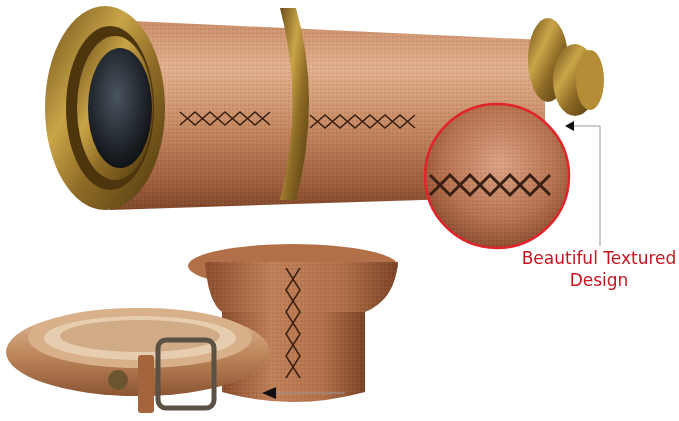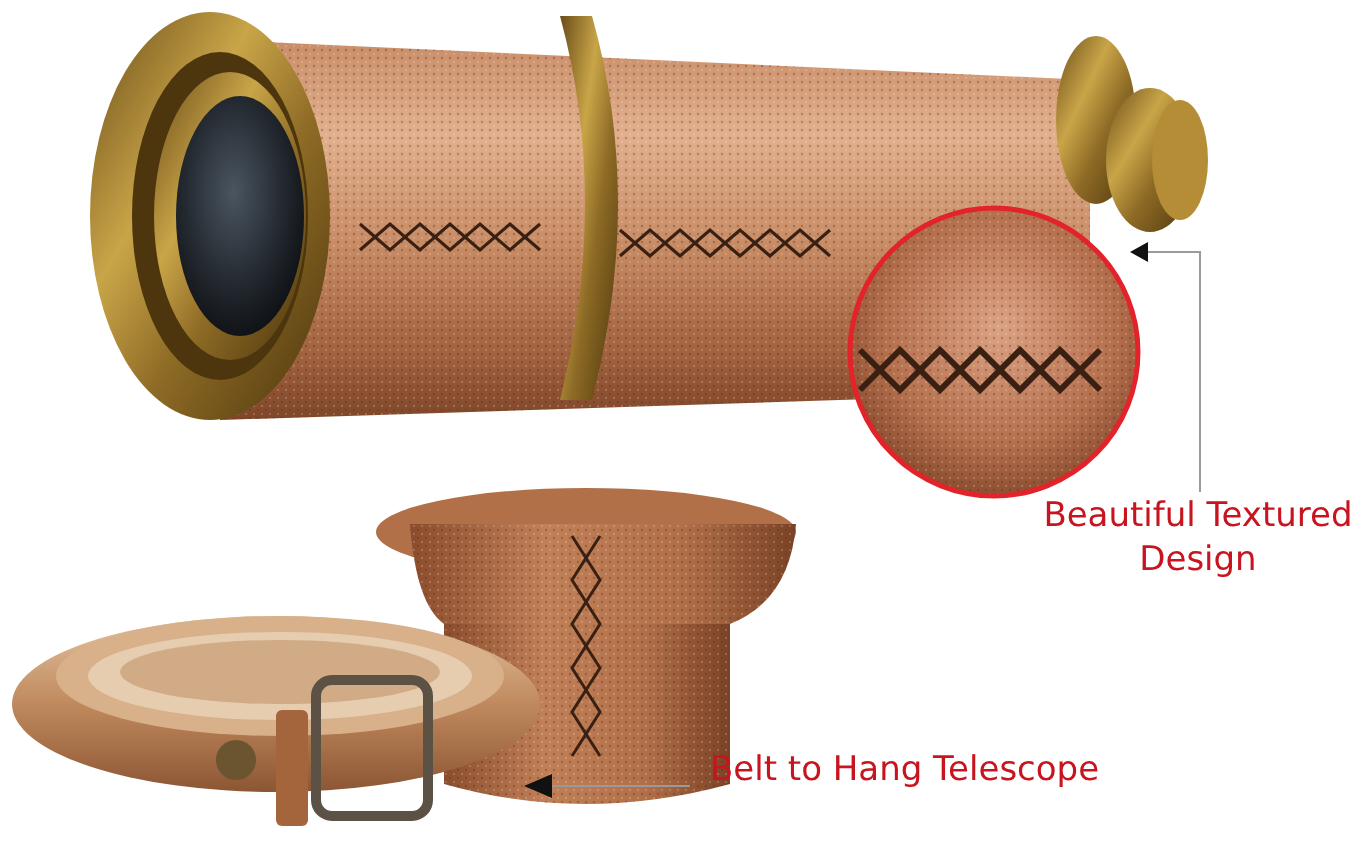--- a/index.html
+++ b/index.html
@@ -127,14 +127,13 @@
       <line x1="276" y1="393" x2="345" y2="393" stroke="#9a9a9a" stroke-width="1"></line>
       <polygon points="262,393 276,387 276,399" fill="#111"></polygon>
     </g>
   </svg>
 
   <div id="detail-label" class="callout-text">
     <div>Beautiful Textured</div>
     <div>Design</div>
   </div>
 
-  <div id="belt-label" class="callout-text">Belt to Hang Telescope</div>
 </div>
 
 </body></html>

